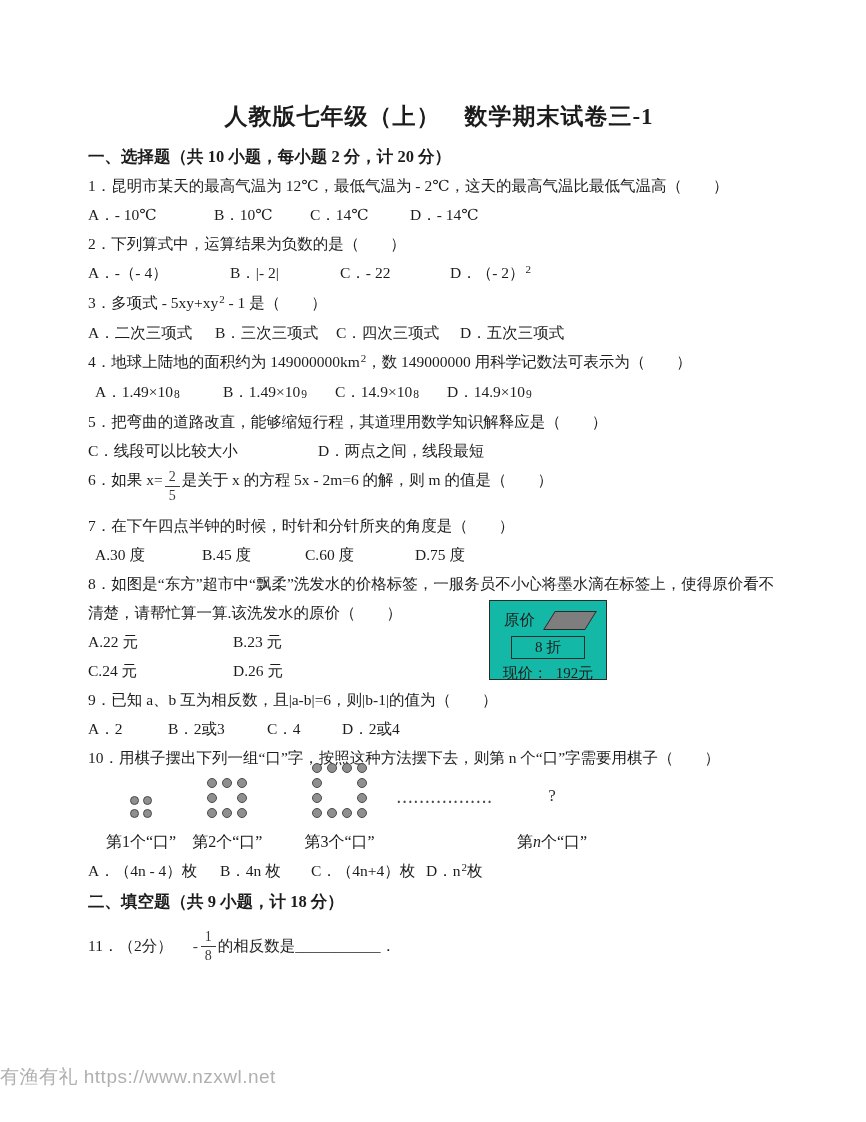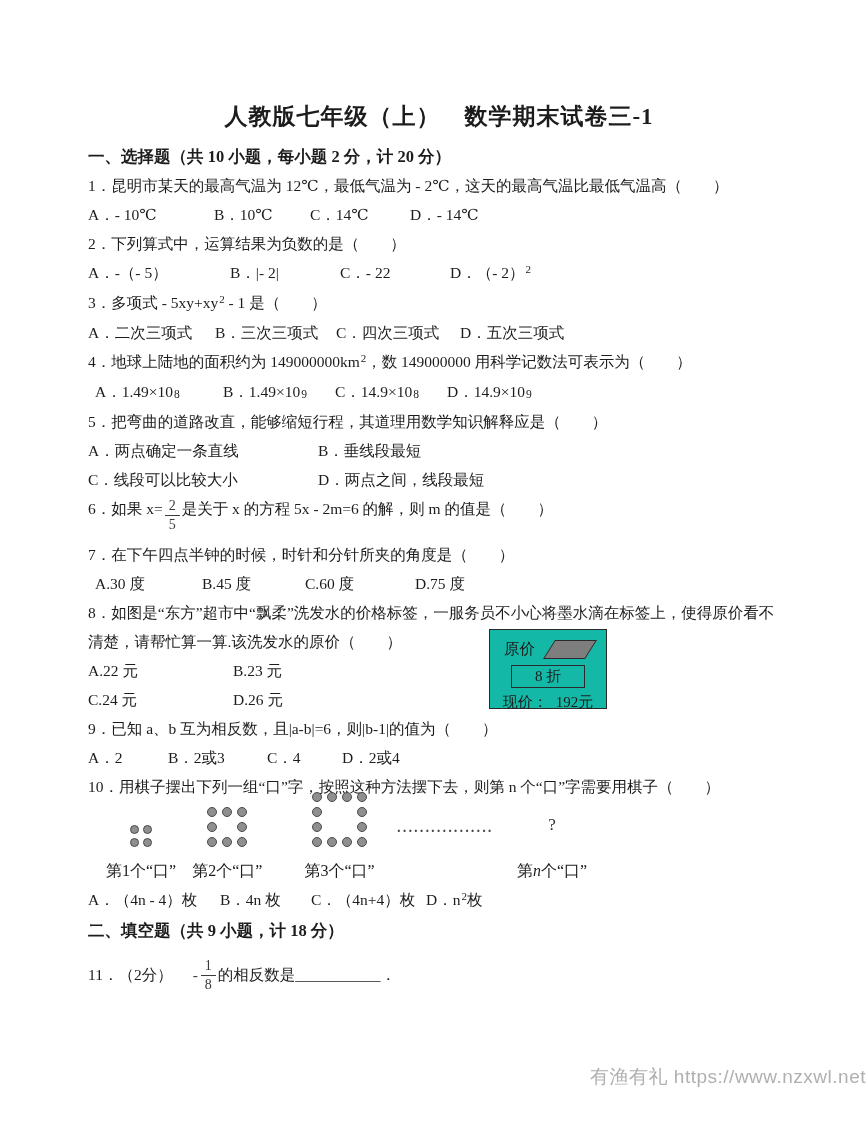--- a/index.html
+++ b/index.html
@@ -64,21 +64,21 @@
   .dot-row{display:flex;}
   .dot{width:8px;height:8px;border-radius:50%;background:#8f8f8f;border:1px solid #4a4a4a;margin:2.5px;}
   .small .dot{width:7px;height:7px;margin:2px;}
   .fig-label{font-size:16px;margin-top:12px;white-space:nowrap;}
   .fig-qmark{font-size:17px;margin-bottom:14px;color:#333;}
   .italic-n{font-style:italic;}
   .q11-line{display:flex;align-items:center;height:50px;margin-top:4px;white-space:nowrap;}
   .q11-label{margin-right:20px;}
   .footer{
     position:absolute;left:0;right:0;top:1064px;
-    text-align:right;
+    text-align:left;
     font-family:"Liberation Sans","DejaVu Sans",sans-serif;
     font-size:19px;color:#b0b0b0;letter-spacing:0.5px;
   }
 </style>
 </head>
 <body>
 
 <div class="page">
 
   <div class="title">人教版七年级（上）　数学期末试卷三-1</div>
@@ -88,21 +88,21 @@
   <div class="line">1．昆明市某天的最高气温为 12℃，最低气温为 - 2℃，这天的最高气温比最低气温高（　　）</div>
   <div class="line opts">
     <span style="width:126px">A．- 10℃</span>
     <span style="width:96px">B．10℃</span>
     <span style="width:100px">C．14℃</span>
     <span>D．- 14℃</span>
   </div>
 
   <div class="line">2．下列算式中，运算结果为负数的是（　　）</div>
   <div class="line opts">
-    <span style="width:142px">A．-（- 5）</span>
+    <span style="width:142px">A．-（- 4）</span>
     <span style="width:110px">B．|- 2|</span>
     <span style="width:110px">C．- 22</span>
     <span class="optcell"><span>D．（- 2）</span><span class="sup">2</span></span>
   </div>
 
   <div class="line"><span>3．多项式 - 5xy+xy</span><span class="sup">2</span><span> - 1 是（　　）</span></div>
   <div class="line opts">
     <span style="width:127px">A．二次三项式</span>
     <span style="width:121px">B．三次三项式</span>
     <span style="width:124px">C．四次三项式</span>
@@ -111,24 +111,20 @@
 
   <div class="line"><span>4．地球上陆地的面积约为 149000000km</span><span class="sup">2</span><span>，数 149000000 用科学记数法可表示为（　　）</span></div>
   <div class="line opts" style="margin-left:7px">
     <span class="optcell" style="width:128px"><span>A．1.49×10</span><span class="exp">8</span></span>
     <span class="optcell" style="width:112px"><span>B．1.49×10</span><span class="exp">9</span></span>
     <span class="optcell" style="width:112px"><span>C．14.9×10</span><span class="exp">8</span></span>
     <span class="optcell"><span>D．14.9×10</span><span class="exp">9</span></span>
   </div>
 
   <div class="line">5．把弯曲的道路改直，能够缩短行程，其道理用数学知识解释应是（　　）</div>
-  <div class="line opts">
-    <span style="width:230px">A．两点确定一条直线</span>
-    <span>B．垂线段最短</span>
-  </div>
   <div class="line opts">
     <span style="width:230px">C．线段可以比较大小</span>
     <span>D．两点之间，线段最短</span>
   </div>
 
   <div class="tall-line">
     <span>6．如果 x=</span>
     <span class="frac">
         <span class="num">2</span>
         <span class="den">5</span>

